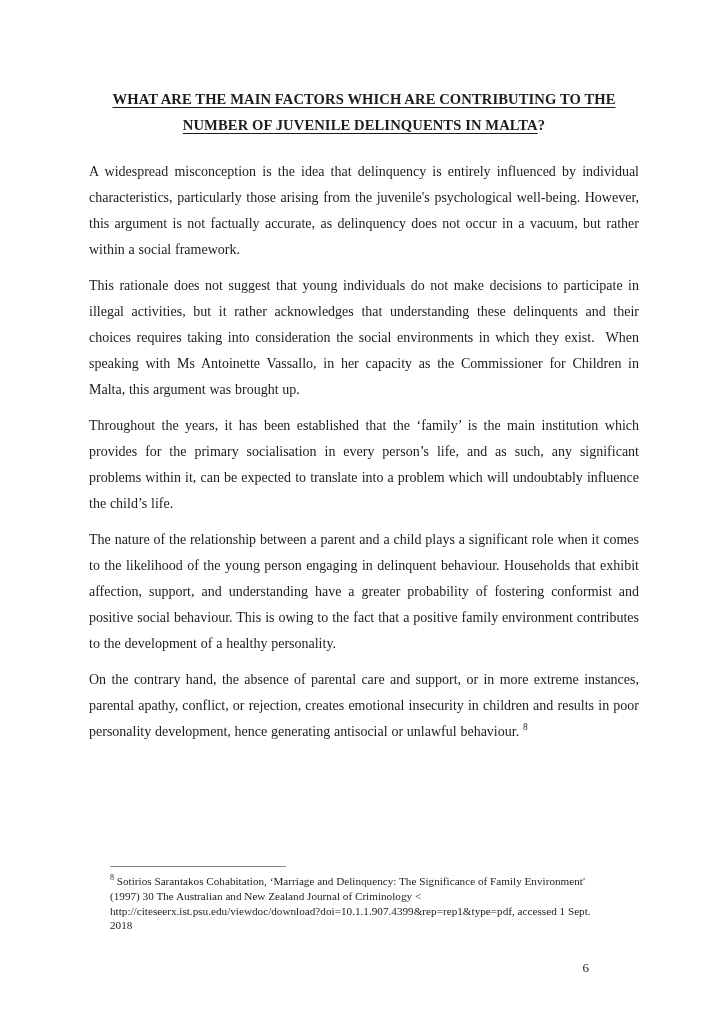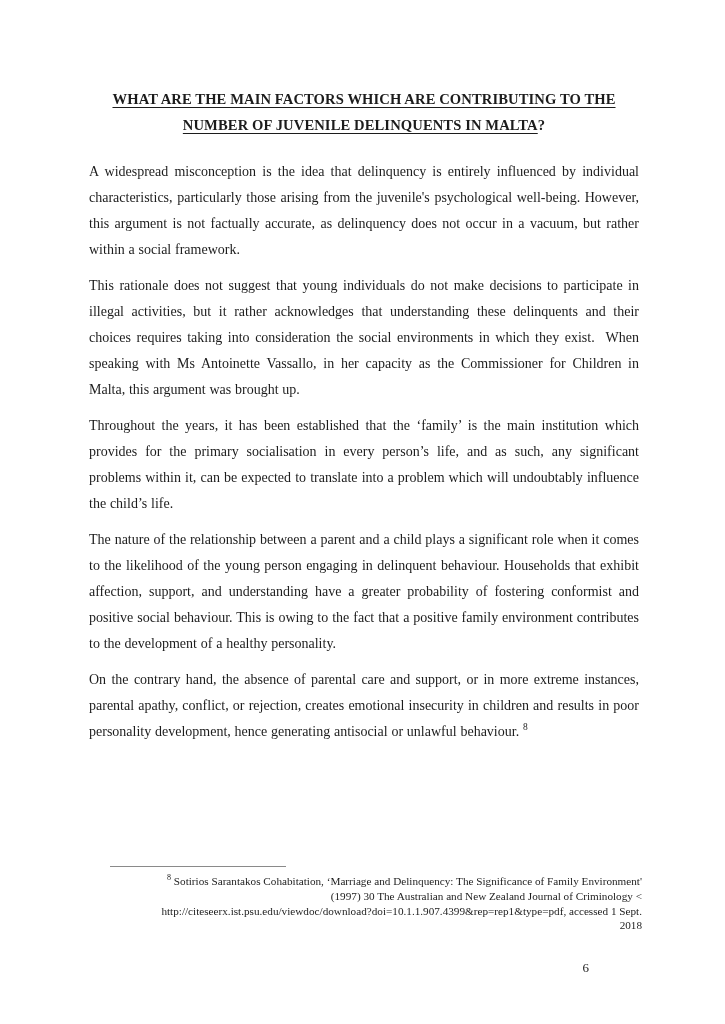--- a/index.html
+++ b/index.html
@@ -57,21 +57,20 @@
   .footnote-separator {
     width: 176px;
     border: none;
     border-top: 1.2px solid #8a8a8a;
     margin-bottom: 7px;
   }
   .footnote-text-block {
     font-size: 11.2px;
     line-height: 14.8px;
     color: #1c1c1c;
-    text-align: right;
   }
   .footnote-marker {
     font-size: 8px;
     vertical-align: super;
     line-height: 0;
   }
   .footnote-body {
     white-space: pre-line;
   }
   .page-number {

